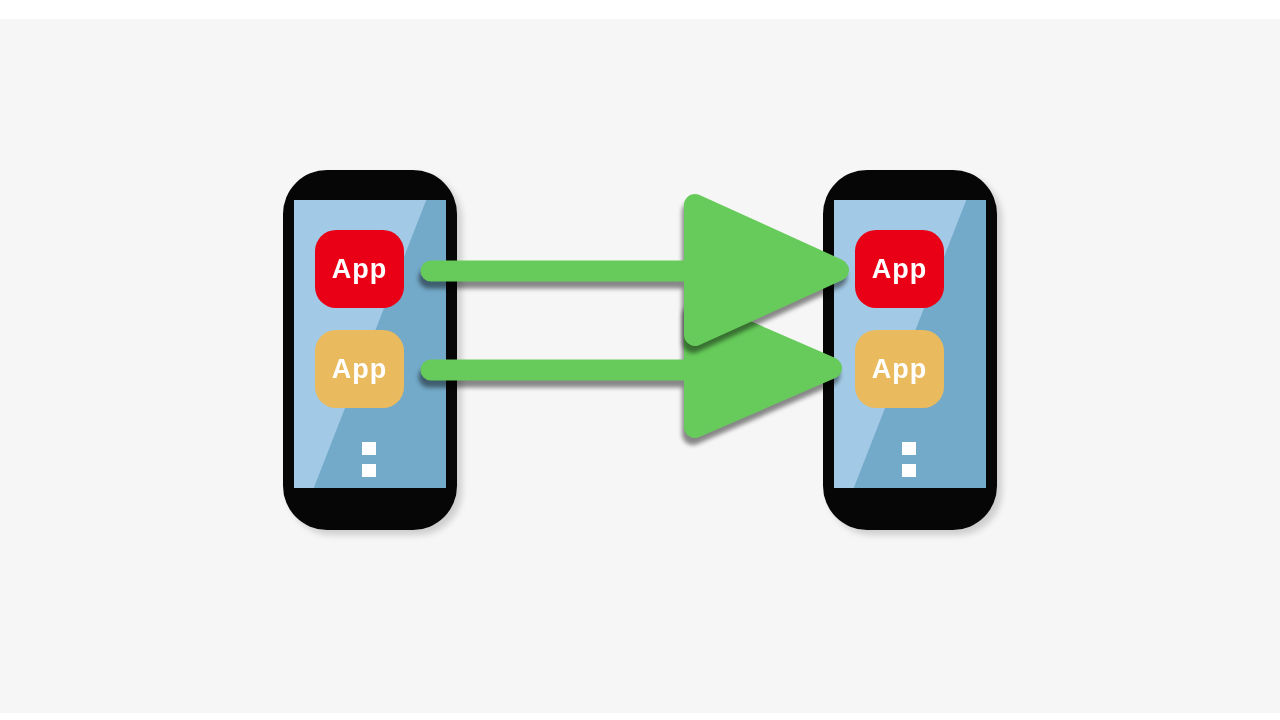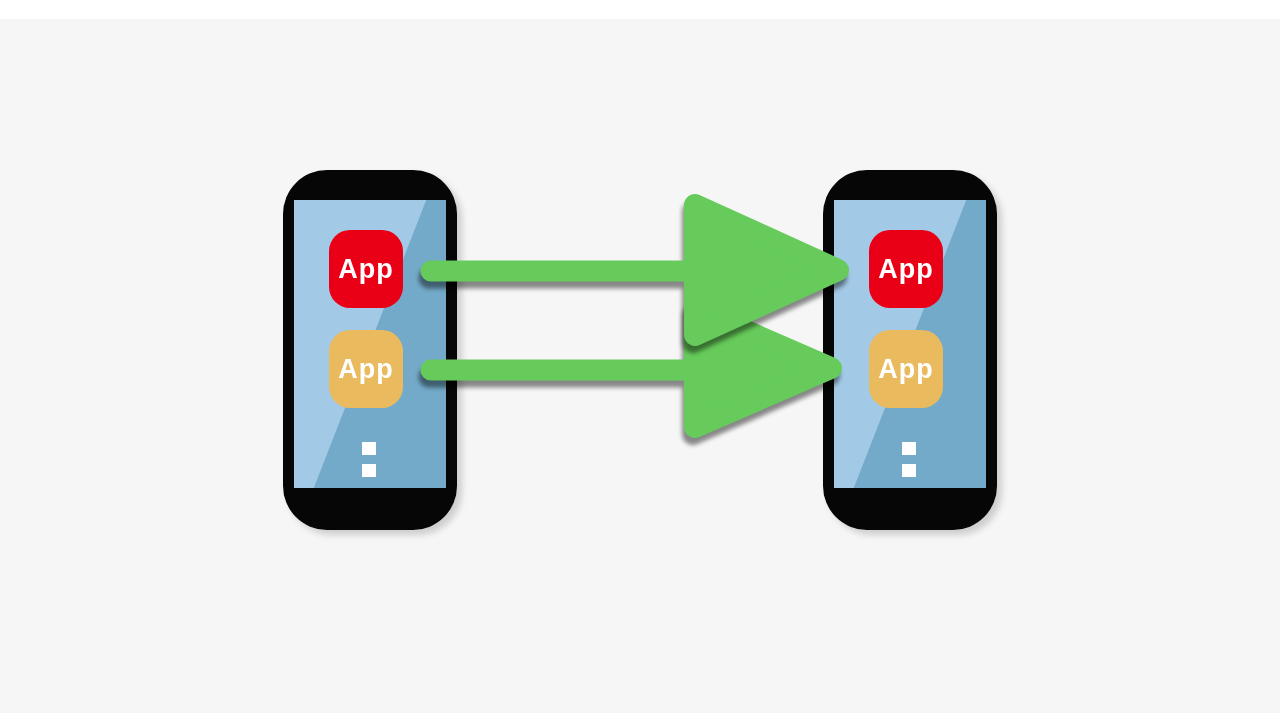--- a/index.html
+++ b/index.html
@@ -11,21 +11,21 @@
   
   .phone{position:absolute;top:170px;width:174px;height:360px;border-radius:44px;
          background:#060606;filter:drop-shadow(5px 5px 3px rgba(0,0,0,0.16));}
   .phone-left{left:283px;}
   .phone-right{left:823px;}
 
   .screen{position:absolute;left:11px;top:30px;width:152px;height:288px;overflow:hidden;}
   .screen-shade{position:absolute;left:0;top:0;width:100%;height:100%;
                 clip-path:polygon(87% 0, 100% 0, 100% 100%, 13% 100%);}
 
-  .app-icon{position:absolute;left:35px;width:74px;height:78px;border-radius:21px;
+  .app-icon{position:absolute;left:21px;width:89px;height:78px;border-radius:21px;
             display:flex;align-items:center;justify-content:center;}
   .app-icon .app-label{color:#ffffff;font-weight:bold;font-size:27px;letter-spacing:1px;}
   .icon-slot-1{top:30px;}
   .icon-slot-2{top:130px;}
 
   .dots{position:absolute;left:68px;top:242px;}
   .dots i{display:block;width:14px;height:13px;background:#ffffff;margin-bottom:9px;}
 
   
   .arrows{position:absolute;left:0;top:0;width:1280px;height:720px;pointer-events:none;}

